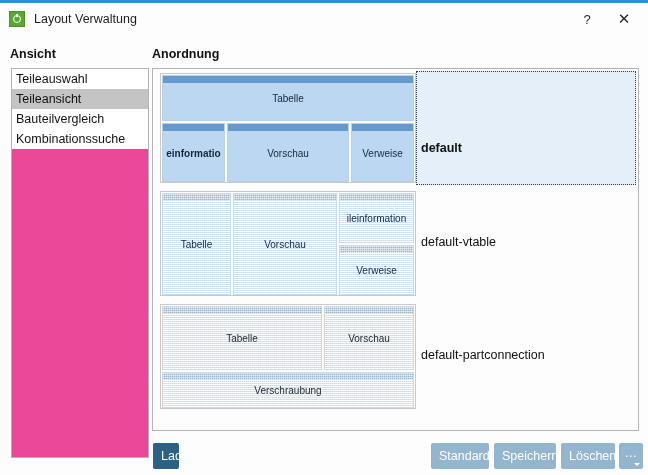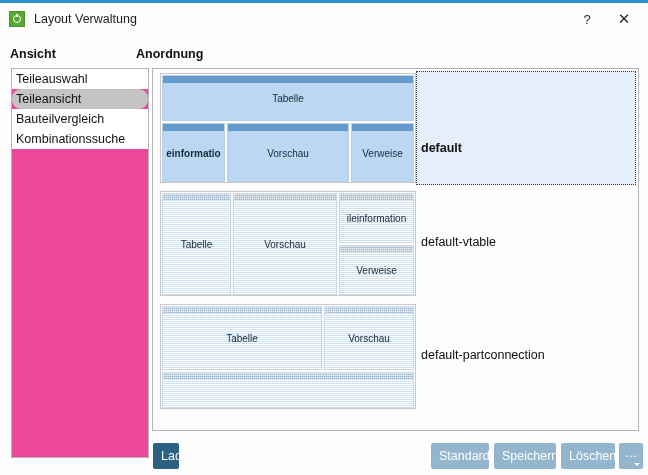--- a/index.html
+++ b/index.html
@@ -90,21 +90,21 @@
   }
 
   
   .section-heading {
     position: absolute;
     font-size: 12.5px;
     font-weight: bold;
     color: #101010;
   }
   #heading-ansicht { left: 10px; top: 44px; }
-  #heading-anordnung { left: 136px; top: 44px; }
+  #heading-anordnung { left: 152px; top: 44px; }
 
   
   #view-list {
     position: absolute;
     left: 11px; top: 65px;
     width: 138px; height: 390px;
     background: #ec4899;
     border: 1px solid #b4b4b4;
     box-sizing: border-box;
     overflow: hidden;
@@ -113,21 +113,20 @@
     height: 20px;
     line-height: 20px;
     padding-left: 4px;
     font-size: 12.5px;
     color: #121212;
     white-space: nowrap;
     background: #ffffff;
   }
   .list-item.selected {
     background: #c4c4c4;
-    border-radius: 9px;
   }
 
   
   #anordnung-panel {
     position: absolute;
     left: 152px; top: 65px;
     width: 487px; height: 363px;
     background: #fdfdfd;
     border: 1px solid #b4b4b4;
     box-sizing: border-box;
@@ -322,20 +321,21 @@
           <div class="pane" style="left: 1px; top: 1px; width: 160px; height: 64px;">
             <div class="pane-head"></div>
             <div class="pane-label">Tabelle</div>
           </div>
           <div class="pane" style="left: 163px; top: 1px; width: 90px; height: 64px;">
             <div class="pane-head"></div>
             <div class="pane-label">Vorschau</div>
           </div>
           <div class="pane" style="left: 1px; top: 67px; width: 252px; height: 36px;">
             <div class="pane-head"></div>
+            <div class="pane-label">Verschraubung</div>
           </div>
         </div>
         <div class="row-label">default-partconnection</div>
       </div>
     </div>
 
   <button class="btn" id="btn-laden">Laden</button>
   <button class="btn secondary" id="btn-standard">Standard</button>
   <button class="btn secondary" id="btn-speichern">Speichern</button>
   <button class="btn secondary" id="btn-loeschen"><span>Löschen</span></button>

